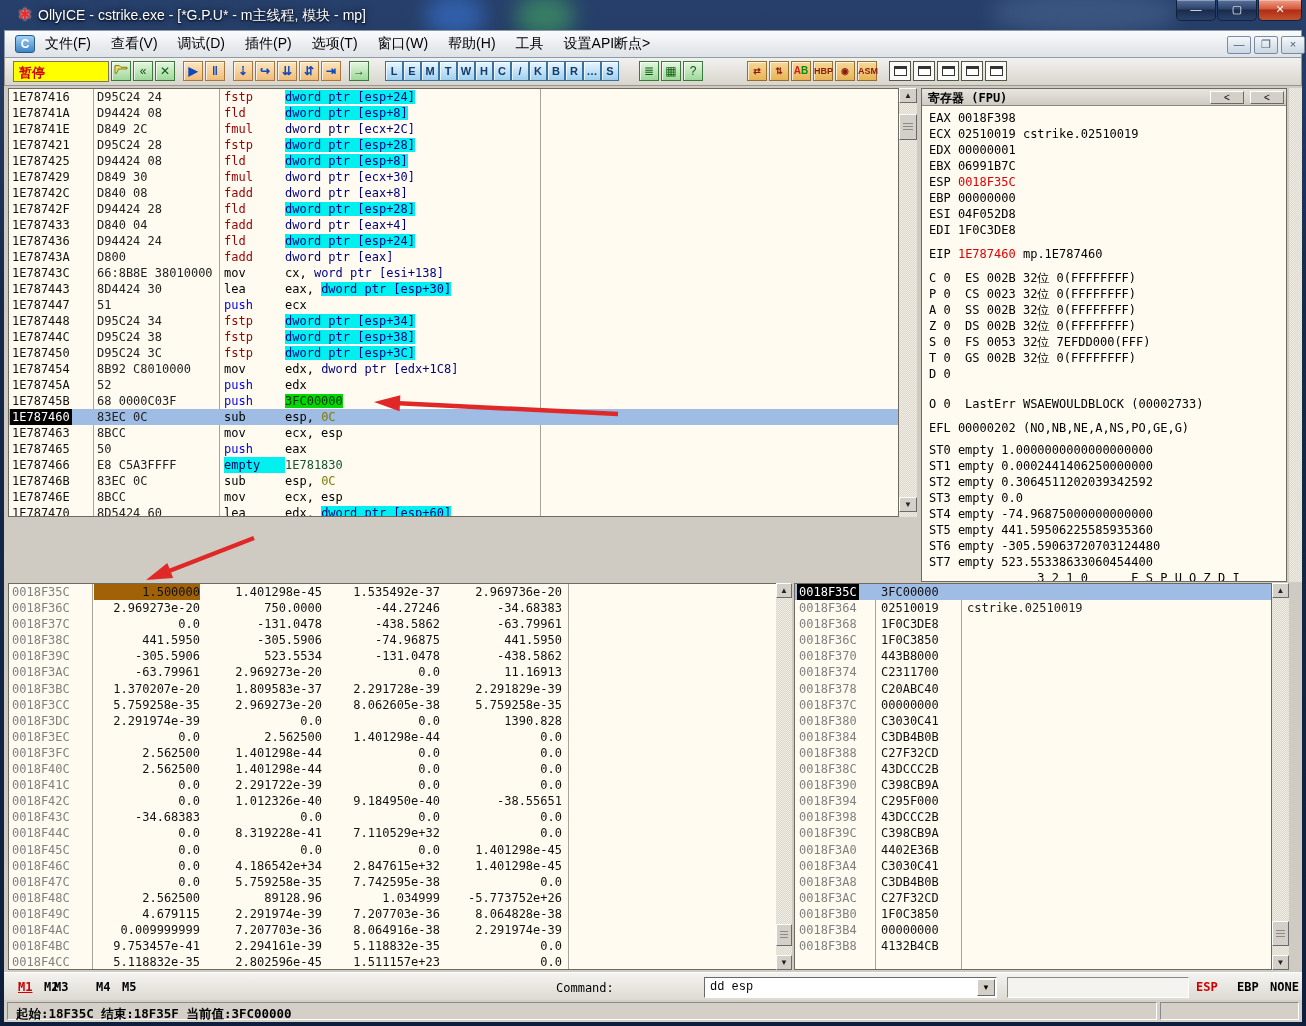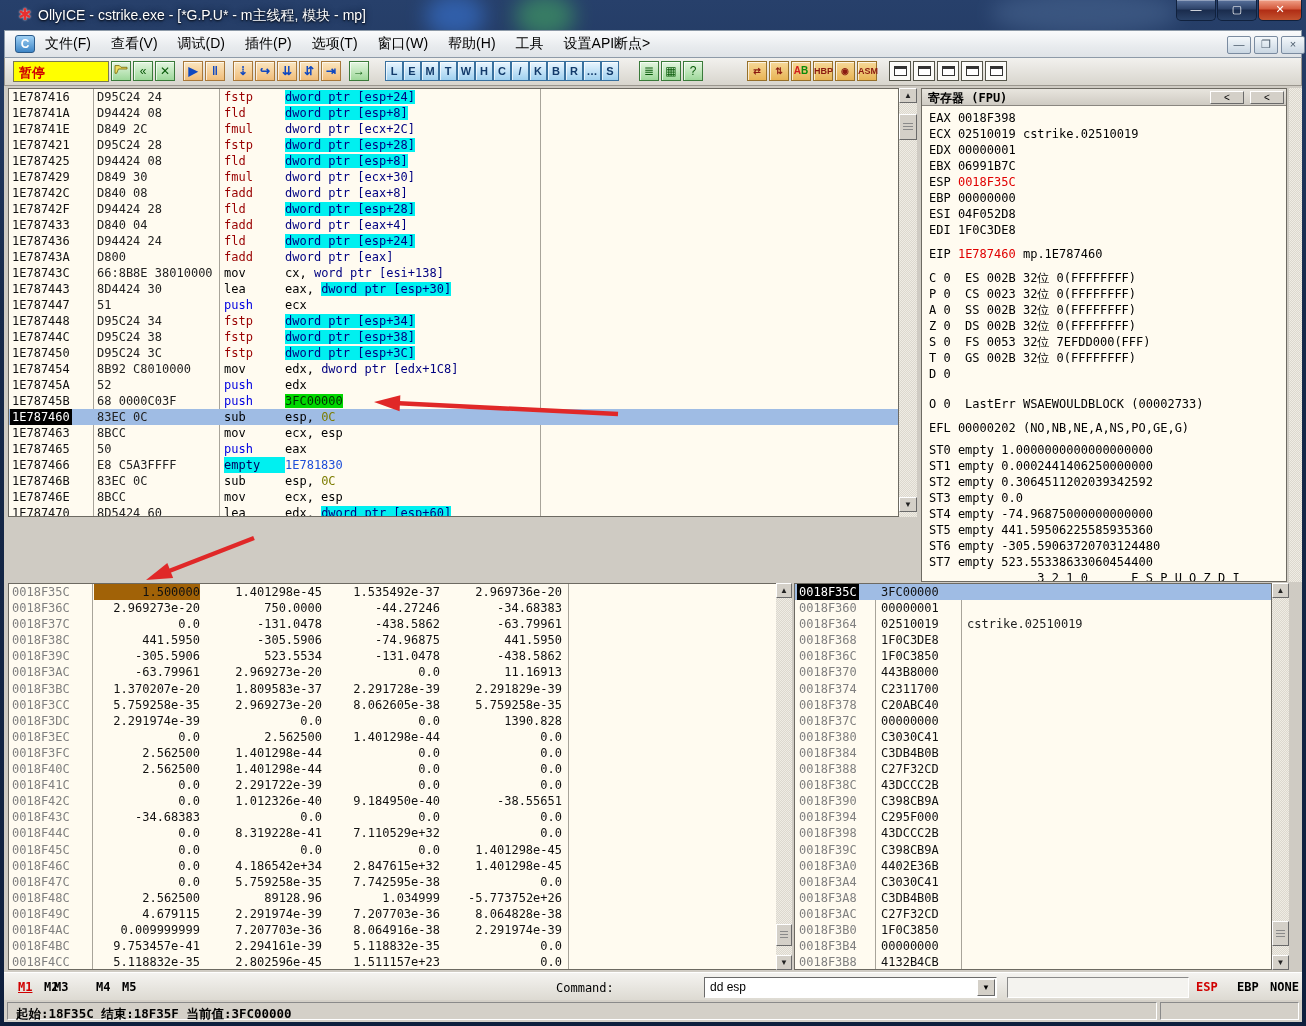--- a/index.html
+++ b/index.html
@@ -62,21 +62,21 @@
   .drow.sel { background:#9fbce4; }
   .daddr { position:absolute; left:3px; color:#111; }
   .daddr.eip { background:#000; color:#fff; padding:0 2px; margin-left:-2px; }
   .dbytes { position:absolute; left:88px; width:121px; overflow:hidden; color:#222; }
   .dmn { position:absolute; left:215px; width:61px; }
   .dops { position:absolute; left:276px; }
   .mn-fpu { color:#990000; } .mn-stk { color:#0000e0; } .mn-plain { color:#000; }
   .mn-call { background:#00f0f0; color:#000060; }
   .sg-p { color:#000; } .sg-m { color:#000080; } .sg-i { color:#7c7c00; }
   .sg-h { background:#00f0f0; color:#000080; } .sg-g { background:#00d800; color:#003000; }
-  .sg-a { color:#1d4ed8; } .sg-r { color:#e00000; }
+  .sg-a { color:#14532d; } .sg-r { color:#e00000; }
   
   #infopane { left:4px; top:433px; width:891px; height:62px; padding:3px 4px; }
   
   #regpane { left:917px; top:2px; width:366px; height:494px; }
   #reghdr { height:17px; background:linear-gradient(180deg,#e8e5de,#cfcbc3); border-bottom:1px solid #8a8а80;
             border-bottom:1px solid #8a8680; position:relative; }
   #reghdr .t { position:absolute; left:6px; top:1px; font-weight:bold; }
   .collapse { position:absolute; top:2px; width:34px; height:13px; text-align:center; font-size:10px;
               line-height:12px; background:#d4d0c8; border:1px solid; border-color:#fff #6a6a6a #6a6a6a #fff; }
   #regbody { padding:4px 16px 0 7px; }
@@ -106,21 +106,21 @@
   .scmt { position:absolute; left:172px; color:#222; }
   
   #cmdbar { position:absolute; left:4px; top:972px; width:1298px; height:28px;
             background:linear-gradient(180deg,#f4f3f0,#dddad2); border-top:1px solid #fff; }
   .mtab { position:absolute; top:7px; font-family:"DejaVu Sans Mono", monospace; font-size:12px;
           font-weight:bold; color:#000; }
   .mtab.active { color:#d00000;text-decoration:underline; }
   #cmdlabel { position:absolute; left:552px; top:8px; font-family:"DejaVu Sans Mono", monospace; font-size:12px; }
   #combo { position:absolute; left:700px; top:4px; width:293px; height:21px; background:#fff;
            border:1px solid; border-color:#6a6a6a #fff #fff #6a6a6a; }
-  #combo .val { position:absolute; left:5px; top:2px; font-family:Liberation Sans, sans-serif; font-size:12px; }
+  #combo .val { position:absolute; left:5px; top:2px; font-family:Liberation Mono, monospace; font-size:12px; }
   #combo .drop { position:absolute; right:1px; top:1px; width:18px; height:17px; background:#d4d0c8;
                  border:1px solid; border-color:#fff #6a6a6a #6a6a6a #fff; font-size:8px; text-align:center;
                  line-height:15px; }
   #cmdfield { position:absolute; left:1003px; top:4px; width:182px; height:21px; background:#f4f3ef;
               border:1px solid; border-color:#8a8a8a #fff #fff #8a8a8a; }
   .rlabel { position:absolute; top:7px; font-family:"DejaVu Sans Mono", monospace; font-size:12px;
             font-weight:bold; }
   #statusbar { position:absolute; left:4px; top:1000px; width:1298px; height:22px;
                background:#d4d0c8; }
   .spanel { position:absolute; top:2px; height:18px; border:1px solid; border-color:#8a8a8a #fff #fff #8a8a8a;
@@ -291,21 +291,20 @@
     <div class="sb" style="left:772px;top:497px;width:16px;height:387px;">
       <div class="sbtn" style="top:0;">▲</div>
       <div class="thumb" style="top:341px;height:22px;"></div>
       <div class="sbtn" style="top:372px;">▼</div>
     </div>
 
     <div class="pane" id="stack">
       <div class="vsep" style="left:80px;"></div>
       <div class="vsep" style="left:166px;"></div>
     <div class="srow mono sel"><span class="saddr eip">0018F35C</span><span class="sval">3FC00000</span></div>
-        <div class="srow mono"><span class="saddr">0018F360</span><span class="sval">00000001</span></div>
         <div class="srow mono"><span class="saddr">0018F364</span><span class="sval">02510019</span><span class="scmt">cstrike.02510019</span></div>
         <div class="srow mono"><span class="saddr">0018F368</span><span class="sval">1F0C3DE8</span></div>
         <div class="srow mono"><span class="saddr">0018F36C</span><span class="sval">1F0C3850</span></div>
         <div class="srow mono"><span class="saddr">0018F370</span><span class="sval">443B8000</span></div>
         <div class="srow mono"><span class="saddr">0018F374</span><span class="sval">C2311700</span></div>
         <div class="srow mono"><span class="saddr">0018F378</span><span class="sval">C20ABC40</span></div>
         <div class="srow mono"><span class="saddr">0018F37C</span><span class="sval">00000000</span></div>
         <div class="srow mono"><span class="saddr">0018F380</span><span class="sval">C3030C41</span></div>
         <div class="srow mono"><span class="saddr">0018F384</span><span class="sval">C3DB4B0B</span></div>
         <div class="srow mono"><span class="saddr">0018F388</span><span class="sval">C27F32CD</span></div>

